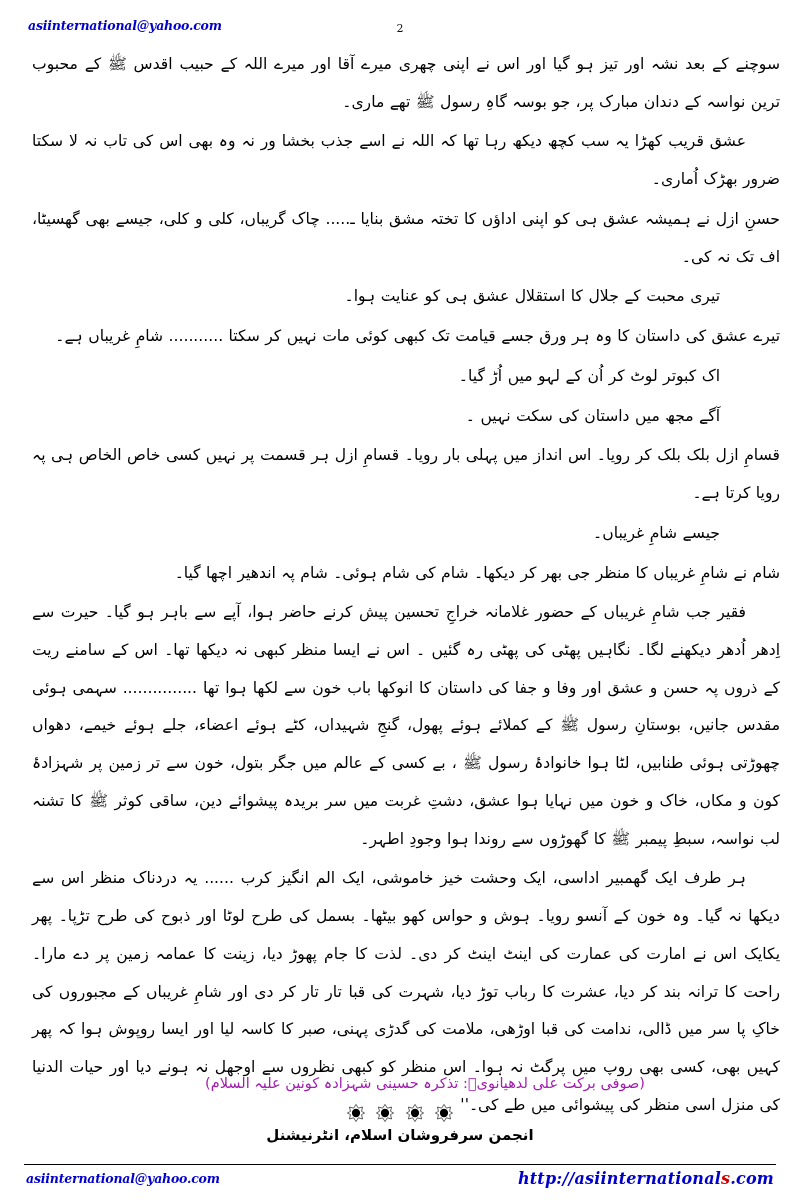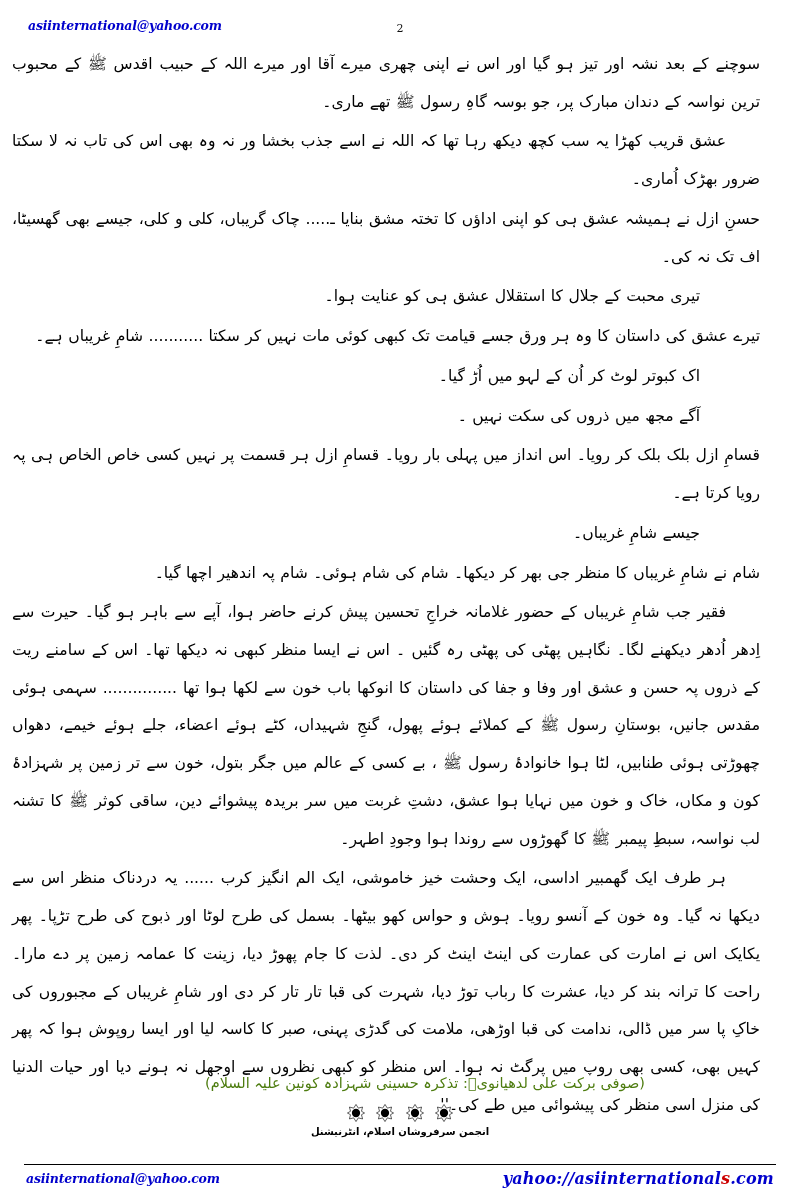--- a/index.html
+++ b/index.html
@@ -54,21 +54,21 @@
     text-align: center;
     color: #111111;
     font-family: "DejaVu Serif", serif;
     font-size: 11px;
   }
 
   
   .body-area {
     position: absolute;
     top: 30px;
-    left: 12px;
+    left: 32px;
     width: 748px;
     height: 1040px;
     direction: rtl;
     text-align: justify;
     text-align-last: justify;
     unicode-bidi: embed;
   }
 
   .para {
     font-family: "DejaVu Sans", sans-serif;
@@ -101,21 +101,21 @@
   
   .attribution {
     position: absolute;
     left: 26px;
     top: 1056px;
     width: 748px;
     direction: rtl;
     text-align: center;
     font-family: "DejaVu Sans", sans-serif;
     font-size: 14.5px;
-    color: #4d7c0f;
+    color: #a21caf;
     line-height: 1.6;
     padding-left: 50px;
     box-sizing: border-box;
   }
 
   
   .ornaments {
     position: absolute;
     left: 0;
     top: 1088px;
@@ -132,21 +132,21 @@
   
   .org-line {
     position: absolute;
     left: 0;
     top: 1110px;
     width: 800px;
     text-align: center;
     direction: rtl;
     font-family: "DejaVu Sans", sans-serif;
     font-weight: bold;
-    font-size: 10px;
+    font-size: 15px;
     color: #000000;
     letter-spacing: 0.3px;
   }
 
   
   .footer-rule {
     position: absolute;
     left: 24px;
     top: 1148px;
     width: 752px;
@@ -205,21 +205,21 @@
     <p class="para indent last-right">عشق قریب کھڑا یہ سب کچھ دیکھ رہا تھا کہ اللہ نے اسے جذب بخشا ور نہ وہ بھی اس کی تاب نہ لا سکتا ضرور بھڑک اُماری۔</p>
 
     <p class="para last-right">حسنِ ازل نے ہمیشہ عشق ہی کو اپنی اداؤں کا تختہ مشق بنایا ـ..... چاک گریباں، کلی و کلی، جیسے بھی گھسیٹا، اف تک نہ کی۔</p>
 
     <p class="para line-leftish line-pad-right">تیری محبت کے جلال کا استقلال عشق ہی کو عنایت ہوا۔</p>
 
     <p class="para last-right">تیرے عشق کی داستان کا وہ ہر ورق جسے قیامت تک کبھی کوئی مات نہیں کر سکتا ........... شامِ غریباں ہے۔</p>
 
     <p class="para line-leftish line-pad-right">اک کبوتر لوٹ کر اُن کے لہو میں اُڑ گیا۔</p>
 
-    <p class="para line-leftish line-pad-right">آگے مجھ میں ذروں کی سکت نہیں ۔</p>
+    <p class="para line-leftish line-pad-right">آگے مجھ میں داستان کی سکت نہیں ۔</p>
 
 
     <p class="para last-right">قسامِ ازل بلک بلک کر رویا۔ اس انداز میں پہلی بار رویا۔ قسامِ ازل ہر قسمت پر نہیں کسی خاص الخاص ہی پہ رویا کرتا ہے۔</p>
 
     <p class="para line-leftish line-pad-right">جیسے شامِ غریباں۔</p>
 
     <p class="para last-right">شام نے شامِ غریباں کا منظر جی بھر کر دیکھا۔   شام کی شام ہوئی۔   شام پہ اندھیر اچھا گیا۔</p>
 
     <p class="para indent last-right">فقیر جب شامِ غریباں کے حضور غلامانہ خراجِ تحسین پیش کرنے حاضر ہوا، آپے سے باہر ہو گیا۔ حیرت سے اِدھر اُدھر دیکھنے لگا۔ نگاہیں پھٹی کی پھٹی رہ گئیں ۔ اس نے ایسا منظر کبھی نہ دیکھا تھا۔ اس کے سامنے ریت کے ذروں پہ حسن و عشق اور وفا و جفا کی داستان کا انوکھا باب خون سے لکھا ہوا تھا ............... سہمی ہوئی مقدس جانیں، بوستانِ رسول ﷺ کے کملائے ہوئے پھول، گنجِ شہیداں، کٹے ہوئے اعضاء، جلے ہوئے خیمے، دھواں چھوڑتی ہوئی طنابیں، لٹا ہوا خانوادۂ رسول ﷺ ،  بے کسی کے عالم میں جگر بتول، خون سے تر زمین پر شہزادۂ کون و مکاں، خاک و خون میں نہایا ہوا عشق،  دشتِ غربت میں سر بریدہ پیشوائے دین، ساقی کوثر ﷺ کا تشنہ لب نواسہ، سبطِ پیمبر ﷺ کا گھوڑوں سے روندا ہوا وجودِ اطہر۔</p>
 
@@ -247,17 +247,17 @@
       <circle cx="10" cy="10" r="4.6" fill="#000000"></circle>
     </svg>
   </div>
 
   <div class="org-line">انجمن سرفروشان اسلام، انٹرنیشنل</div>
 
   <div class="footer-rule"></div>
   <div class="page-footer">
     <div class="footer-email">asiinternational@yahoo.com</div>
     <div class="footer-url">
-      <span>yahoo://asiinternational</span><span class="accent">s</span><span>.com</span>
+      <span>http://asiinternational</span><span class="accent">s</span><span>.com</span>
     </div>
   </div>
 
 </div>
 
 </body></html>

